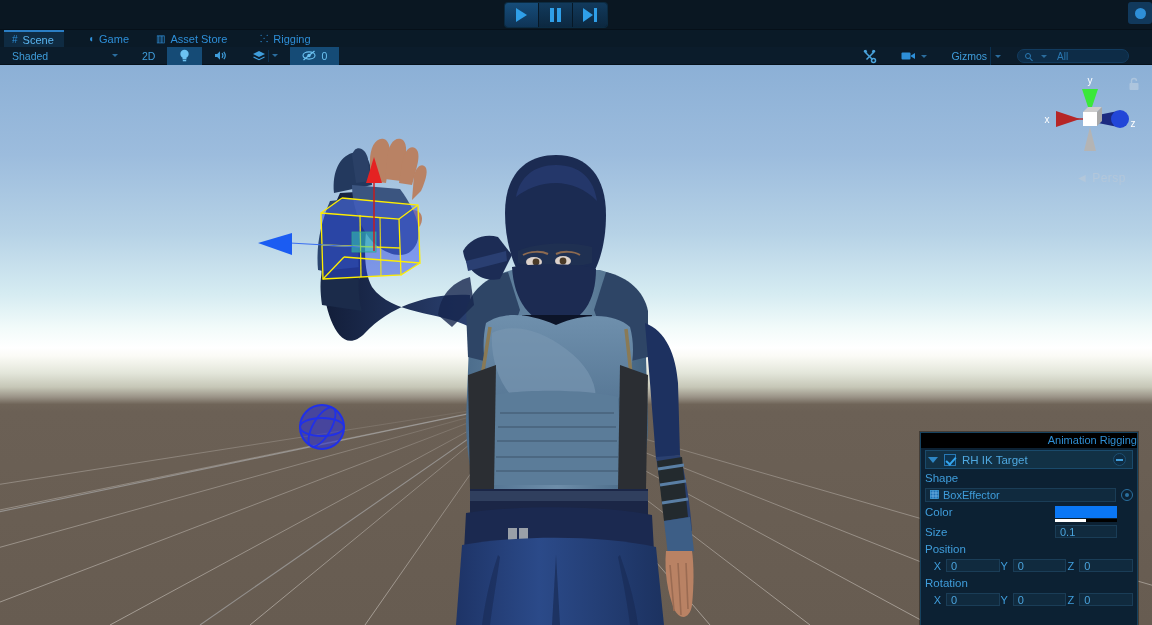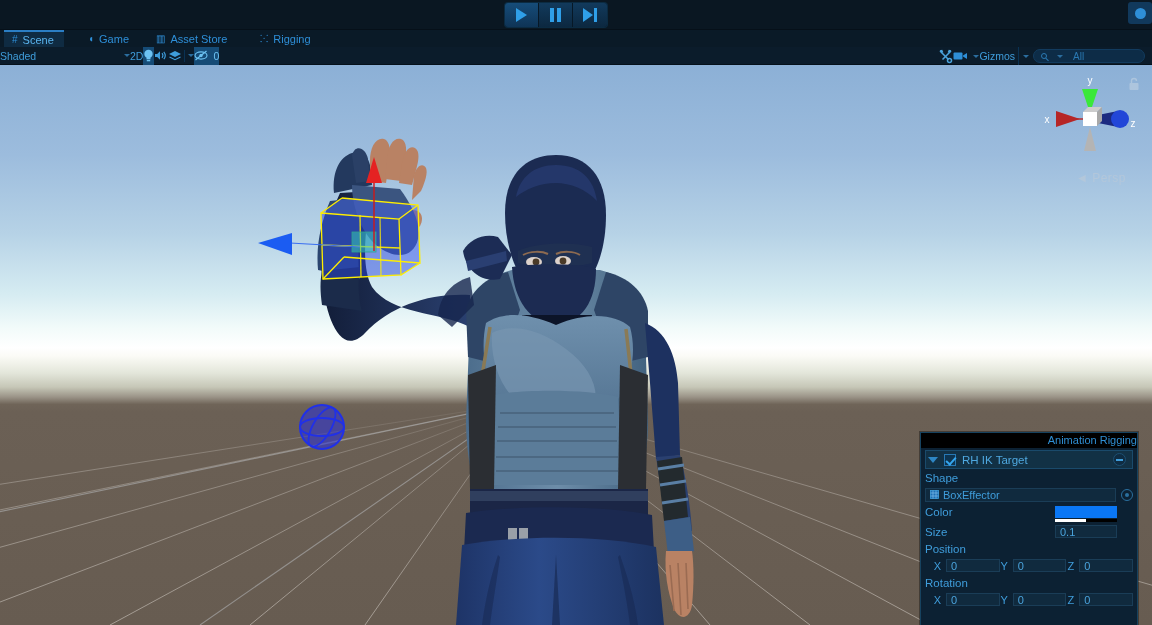--- a/index.html
+++ b/index.html
@@ -70,29 +70,29 @@
   .panel-menu .cap { width: 0; height: 0; border-left: 4px solid transparent; border-right: 4px solid transparent; border-top: 4px solid #2e8fd8; background: none; margin: 0 0 0 0; position:absolute; left:-1px; top:2px;}
 
   
   .scenebar {
     position: absolute; left: 0; top: 47px; width: 1152px; height: 18px;
     background: #0b1c2b; display: flex; align-items: center;
     border-bottom: 1px solid #05111b;
   }
   .sb-item {
     display: flex; align-items: center; height: 18px;
-    font-size: 10.5px; color: #3f9ddb; padding: 0 0; cursor: pointer;
+    font-size: 10.5px; color: #3f9ddb; padding: 0 12px; cursor: pointer;
     white-space: nowrap;
   }
   .sb-item.on { background: #154b76; color: #6cc2f2; }
   .sb-sep { width: 1px; height: 12px; background: #0a3253; margin: 0 2px; }
   .caret { width: 0; height: 0; border-left: 3px solid transparent; border-right: 3px solid transparent; border-top: 3px solid #2b6d9e; margin-left: 5px; }
   .shaded-box { width: 130px; justify-content: space-between; }
 
-  .sb-right { position: absolute; right: 0; top:0; height: 18px; display:flex; align-items:center; }
+  .sb-right { position: absolute; right: 16px; top:0; height: 18px; display:flex; align-items:center; }
   .searchbox {
     display: flex; align-items: center; gap: 10px;
     width: 112px; height: 14px; border-radius: 7px;
     background: #0d2c47; border: 1px solid #123b5e;
     padding: 0 7px; font-size: 10px; color: #2a79b3;
   }
   .mag { width: 6px; height: 6px; border: 1.3px solid #2a79b3; border-radius: 50%; position: relative; flex: none; }
   .mag::after { content:''; position:absolute; right:-3px; bottom:-2px; width:4px; height:1.3px; background:#2a79b3; transform: rotate(45deg); }
 
   .icon-svg { display: block; }

